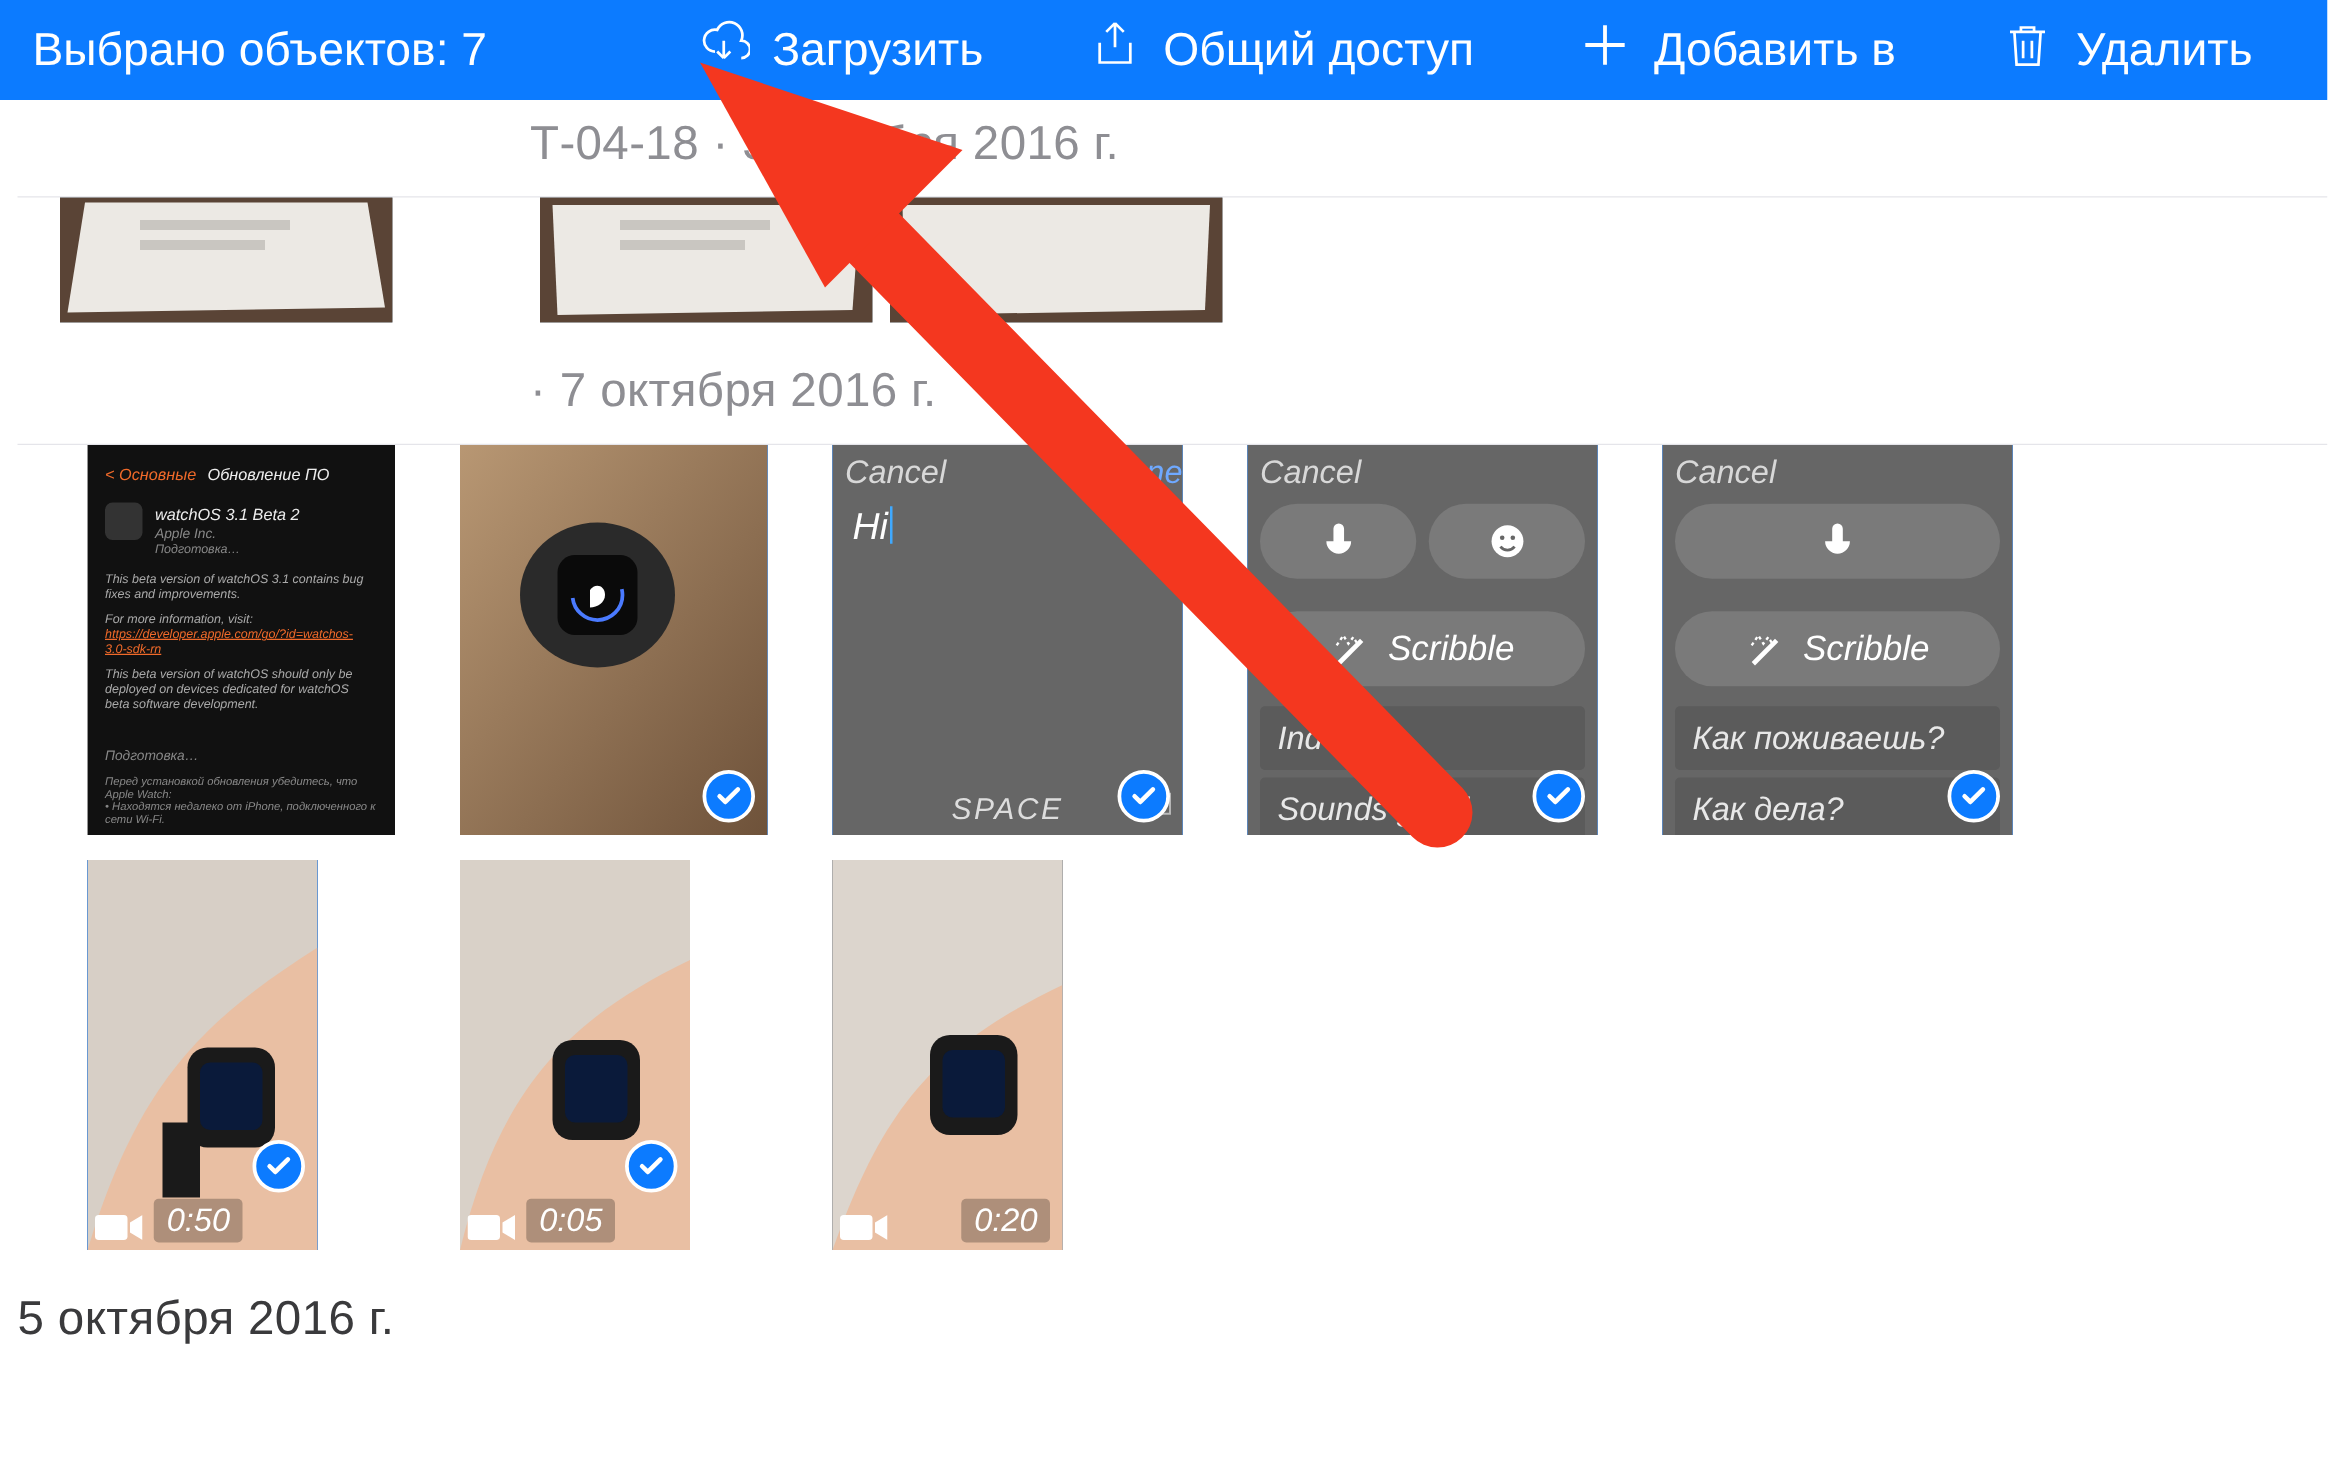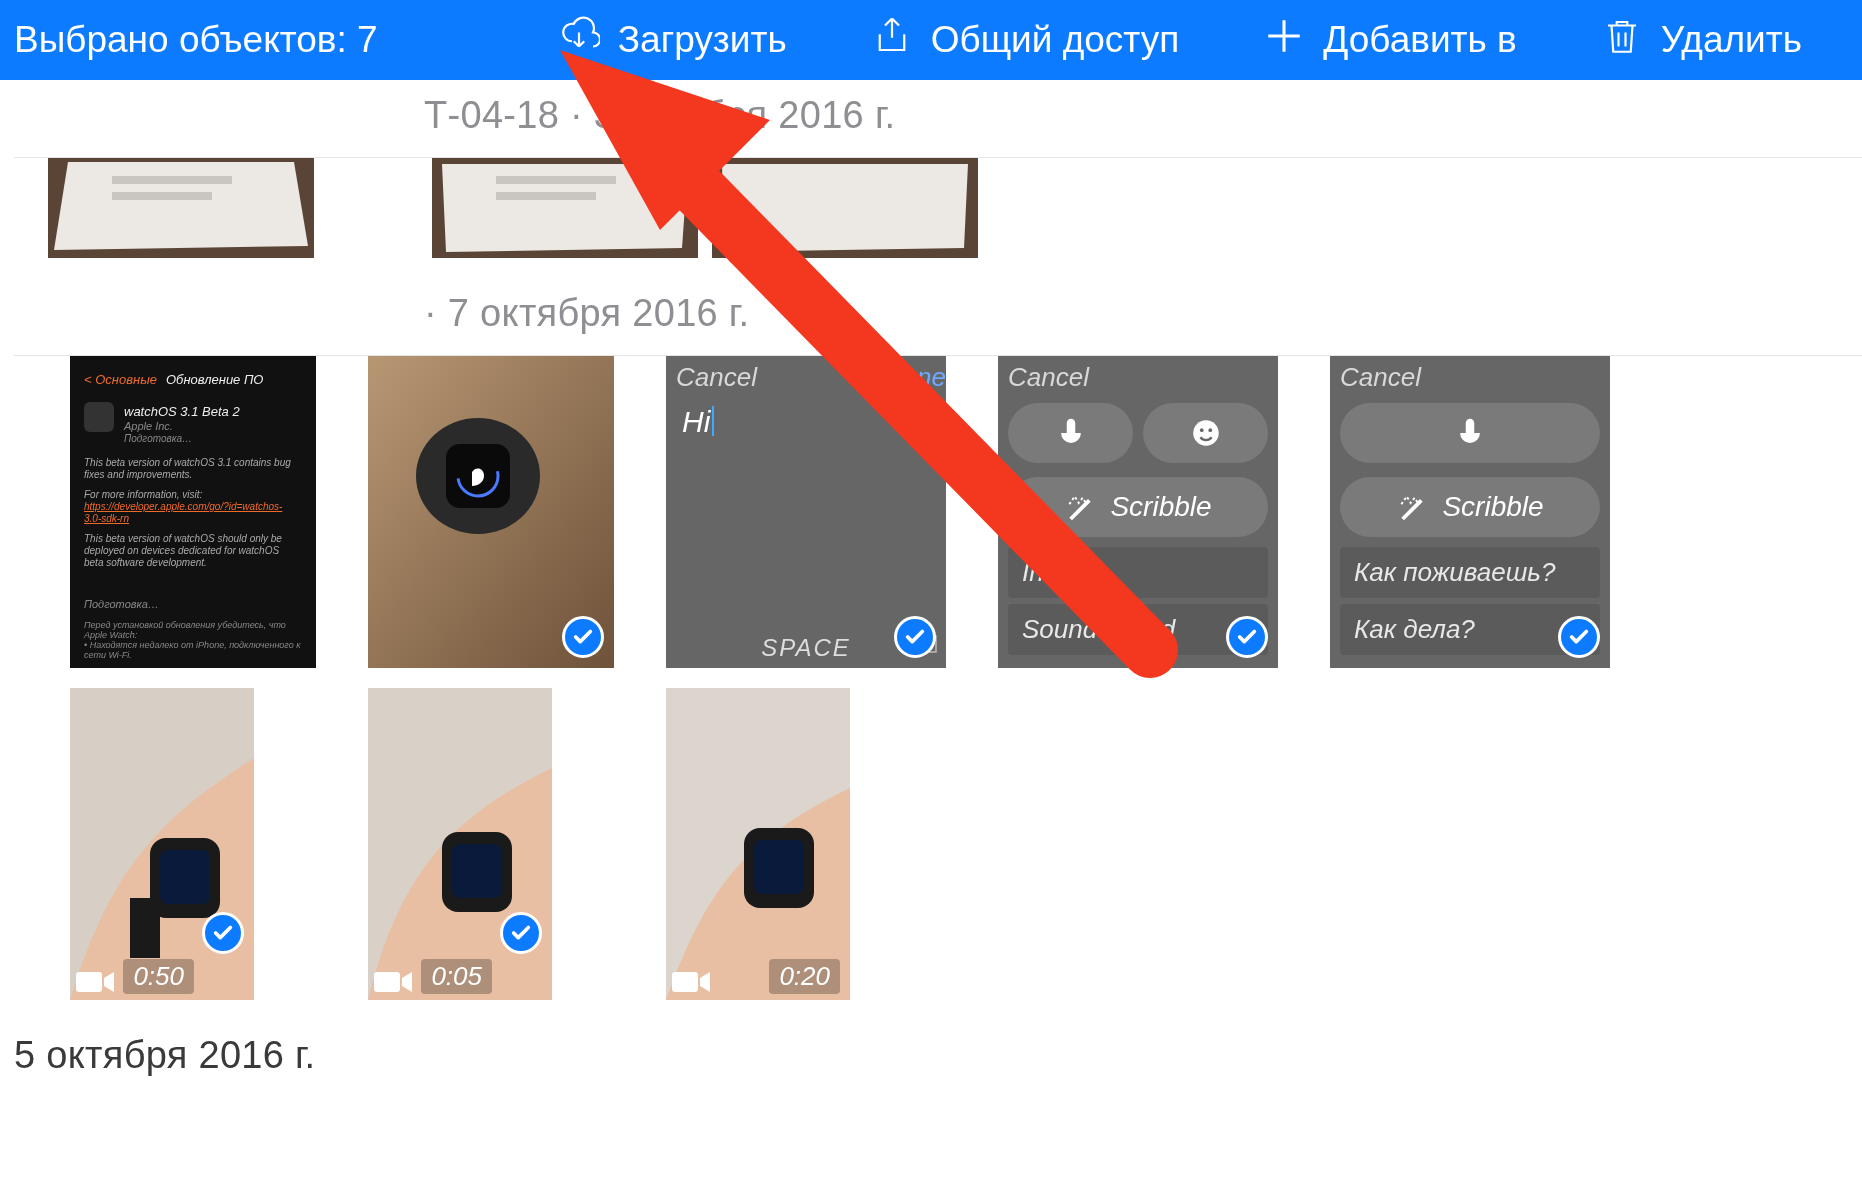--- a/index.html
+++ b/index.html
@@ -14,21 +14,21 @@
   .toolbar {
     background: #0c7bff;
     color: #ffffff;
     height: 80px;
     display: flex;
     align-items: center;
     font-size: 37px;
     font-weight: 400;
     position: relative;
   }
-  .toolbar .count { margin-left: 14px; }
+  .toolbar .count { margin-left: 26px; }
   .toolbar .actions {
     position: absolute;
     right: 0;
     display: flex;
     gap: 84px;
     padding-right: 60px;
   }
   .tb-btn { display: flex; align-items: center; gap: 18px; cursor: pointer; }
   .tb-btn svg { width: 42px; height: 42px; stroke: #fff; fill: none; stroke-width: 2.5; }
   .tb-btn.plus svg { stroke-width: 3.5; }
@@ -96,21 +96,21 @@
 
   
   .watch-scr { background:#666; position:absolute; inset:0; font-size:24px; color:#d8d8d8; }
   .ws-top { display:flex; justify-content:space-between; padding:6px 0 0 10px; font-size:26px; }
   .ws-top .done { color:#6fa9ff; }
   .ws-inputline { padding: 12px 16px 0 16px; font-size:30px; color:#fff; }
   .ws-inputline .cursor { display:inline-block; width:2px; height:30px; background:#3fa9ff; vertical-align:-4px; margin-left:2px;}
   .ws-btnrow { display:flex; gap:10px; padding: 10px; }
   .ws-btn { flex:1; background:#7a7a7a; border-radius:40px; height:60px; display:flex; align-items:center; justify-content:center; }
   .ws-btn svg { width:34px; height:34px; fill:#fff; }
-  .ws-scribble { margin:4px 10px; background:#7a7a7a; border-radius:40px; height:60px; display:flex; align-items:center; justify-content:center; gap:14px; color:#fff; font-size:28px;}
+  .ws-scribble { margin:16px 10px; background:#7a7a7a; border-radius:40px; height:60px; display:flex; align-items:center; justify-content:center; gap:14px; color:#fff; font-size:28px;}
   .ws-scribble svg{ width:32px;height:32px; fill:#fff;}
   .ws-sug { margin:10px 10px 0 10px; background:#5b5b5b; border-radius:4px; padding:10px 14px; font-size:26px; color:#e8e8e8;}
   .ws-space { text-align:center; color:#ddd; font-size:24px; letter-spacing:2px; padding-top:6px;}
   .ws-del { position:absolute; right:8px; bottom:8px; }
   .ws-del svg{ width:28px; height:20px; fill:#bbb;}
   .ws-scroll { position:absolute; right:6px; top:40px; width:14px; height:36px; background:#888; border:1px solid #aaa; border-radius:3px;}
   .ws-scroll::before,
   .ws-scroll::after{ content:''; position:absolute; left:3px; width:0; height:0; border-left:4px solid transparent; border-right:4px solid transparent;}
   .ws-scroll::before{ top:3px; border-bottom:5px solid #ccc;}
   .ws-scroll::after{ bottom:3px; border-top:5px solid #ccc;}

